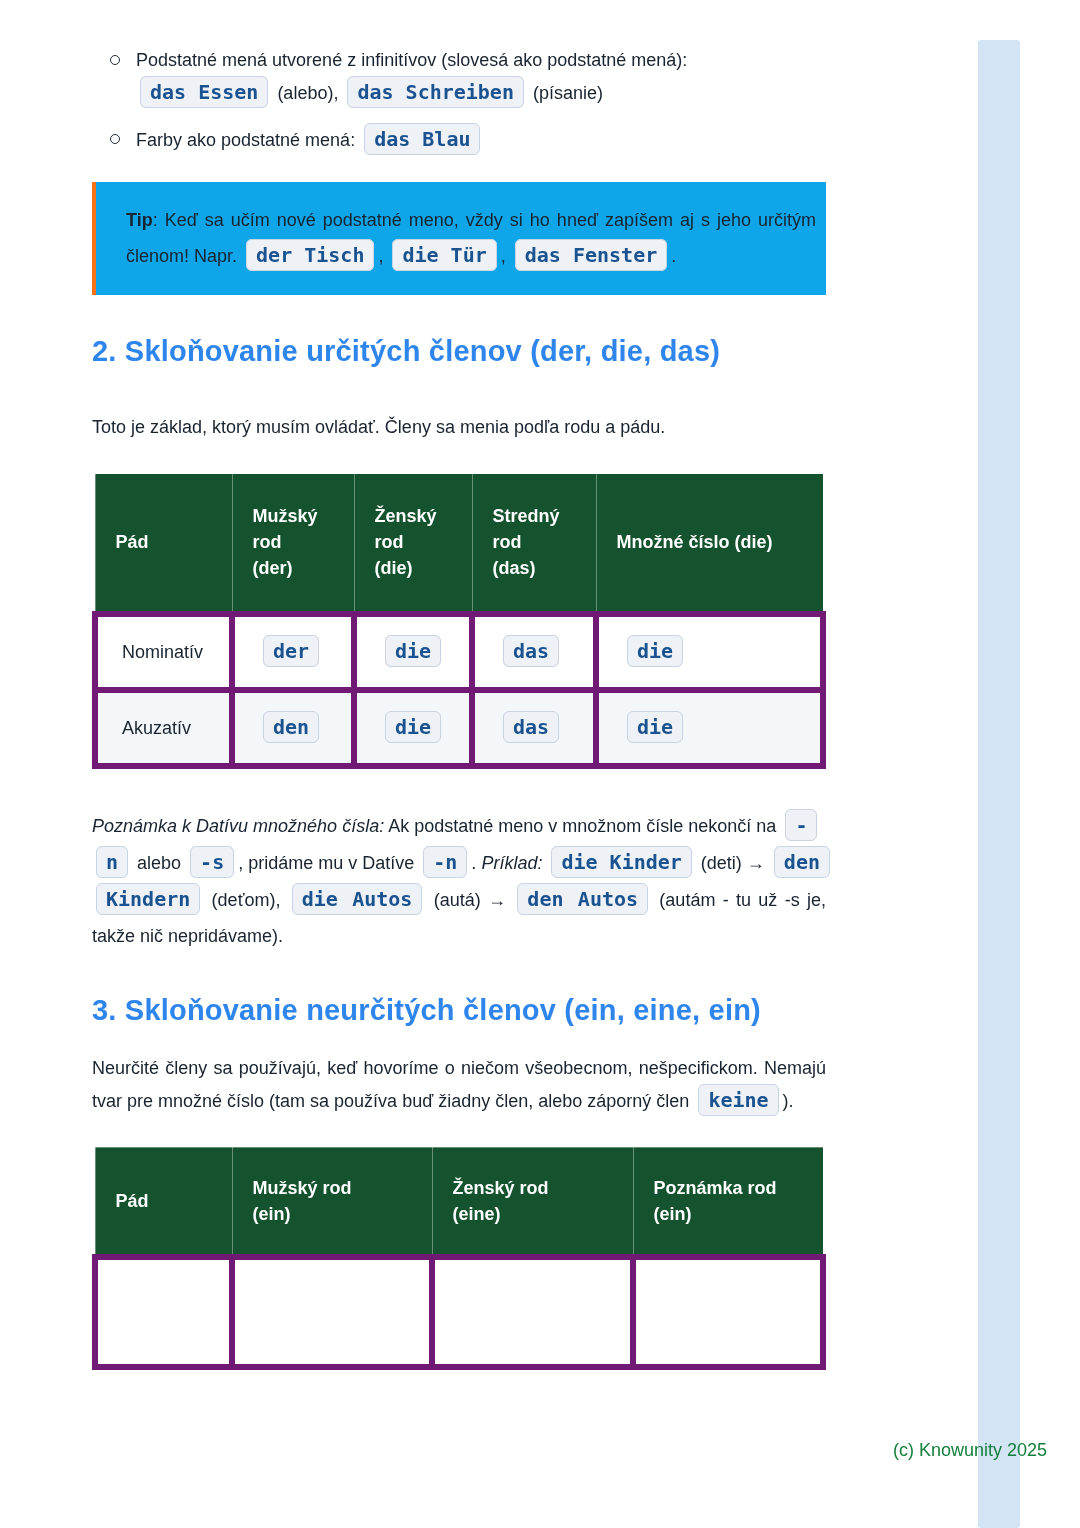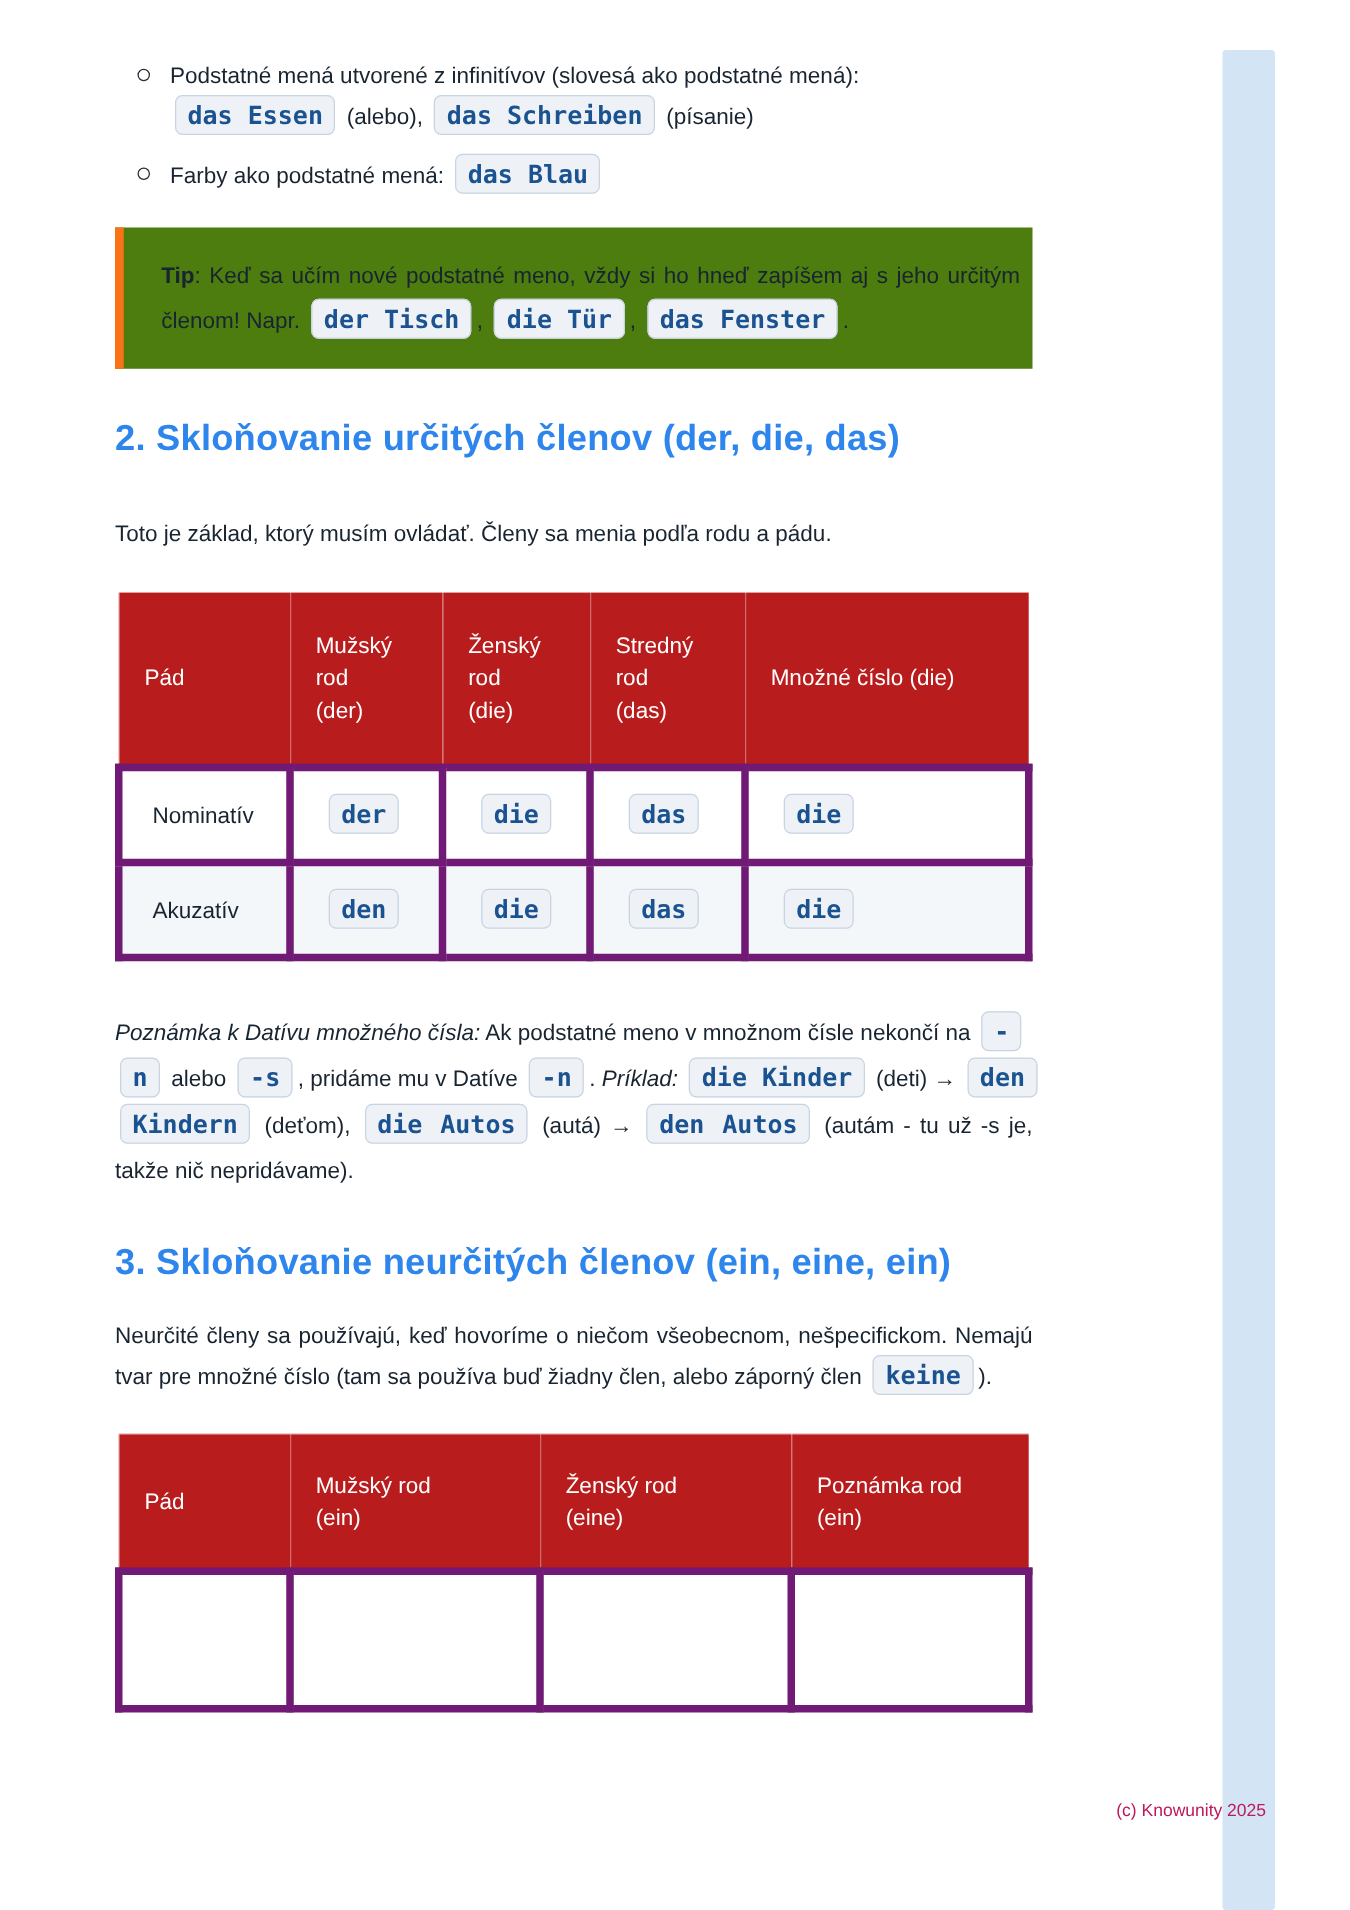--- a/index.html
+++ b/index.html
@@ -23,35 +23,35 @@
   .chip {
     font-family:"DejaVu Sans Mono", monospace;
     font-size:20px; font-weight:bold; color:#1b5391;
     background:#eef2f7; border:1px solid #c8d4e2; border-radius:6px;
     padding:3px 9px; margin:0 4px;
     -webkit-box-decoration-break:clone; box-decoration-break:clone;
   }
 
   
   .tip {
-    margin-top:26px; background:#4d7c0f; border-left:7px solid #f97316;
+    margin-top:26px; background:#0ea5e9; border-left:4px solid #f97316;
     padding:21px 10px 21px 30px; font-size:18px; line-height:35px;
     text-align:justify;
   }
 
   h2 { margin-top:40px; font-size:29px; font-weight:bold; color:#2e86ec; letter-spacing:0.2px; line-height:32px; }
   p  { font-size:18px; line-height:32px; }
   .intro { margin-top:44px; }
   .note  { margin-top:38px; line-height:36px; text-align:justify; }
   .p3    { margin-top:26px; text-align:justify; }
 
   
   table { border-collapse:collapse; table-layout:fixed; width:734px; margin-top:30px; }
   th {
-    background:#b91c1c; color:#ffffff; font-size:18px; font-weight:normal;
+    background:#14532d; color:#ffffff; font-size:18px; font-weight:bold;
     text-align:left; vertical-align:middle; padding:14px 20px;
     border:1px solid rgba(255,255,255,0.35); white-space:pre-line; line-height:26px;
   }
   td {
     border:6px solid #701a75; padding:18px 24px; font-size:18px;
     vertical-align:middle; line-height:30px; background-clip:padding-box;
   }
   tbody tr:nth-child(even) { background:#f4f7fa; }
   .t1 thead tr { height:140px; }
   .t1 tbody tr { height:76px; }
@@ -65,21 +65,21 @@
   .t2 th:nth-child(2), .t2 td:nth-child(2) { width:200px; }
   .t2 th:nth-child(3), .t2 td:nth-child(3) { width:201px; }
 
   
   .side-strip {
     position:absolute; left:978px; top:40px; width:42px; height:1488px;
     background:#d3e4f4; border-radius:3px;
   }
   .copyright {
     position:absolute; left:893px; top:1440px; z-index:2;
-    font-size:14px; color:#be185d;
+    font-size:18px; color:#15803d;
   }
 </style>
 </head>
 <body>
 
 <div class="content">
 
   <ul class="bullets">
     <li><span>Podstatné mená utvorené z infinitívov (slovesá ako podstatné mená):</span><br><span class="chip">das Essen</span><span> (alebo), </span><span class="chip">das Schreiben</span><span> (písanie)</span></li>
     <li><span>Farby ako podstatné mená: </span><span class="chip">das Blau</span></li>

